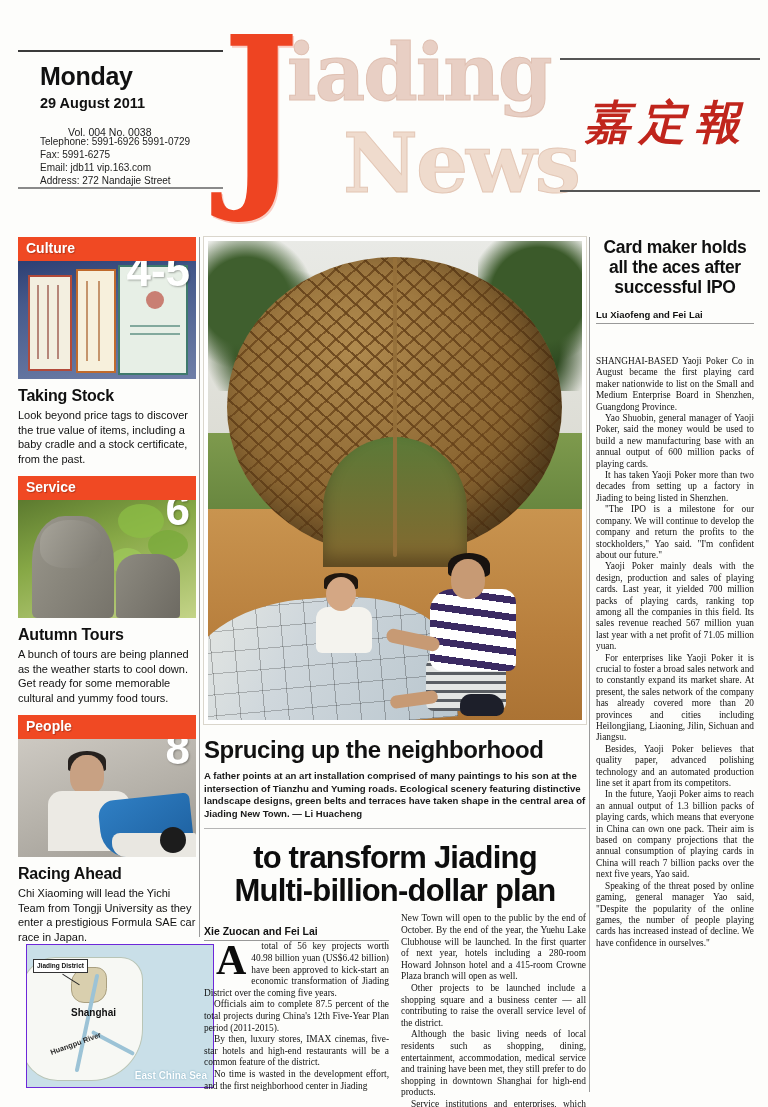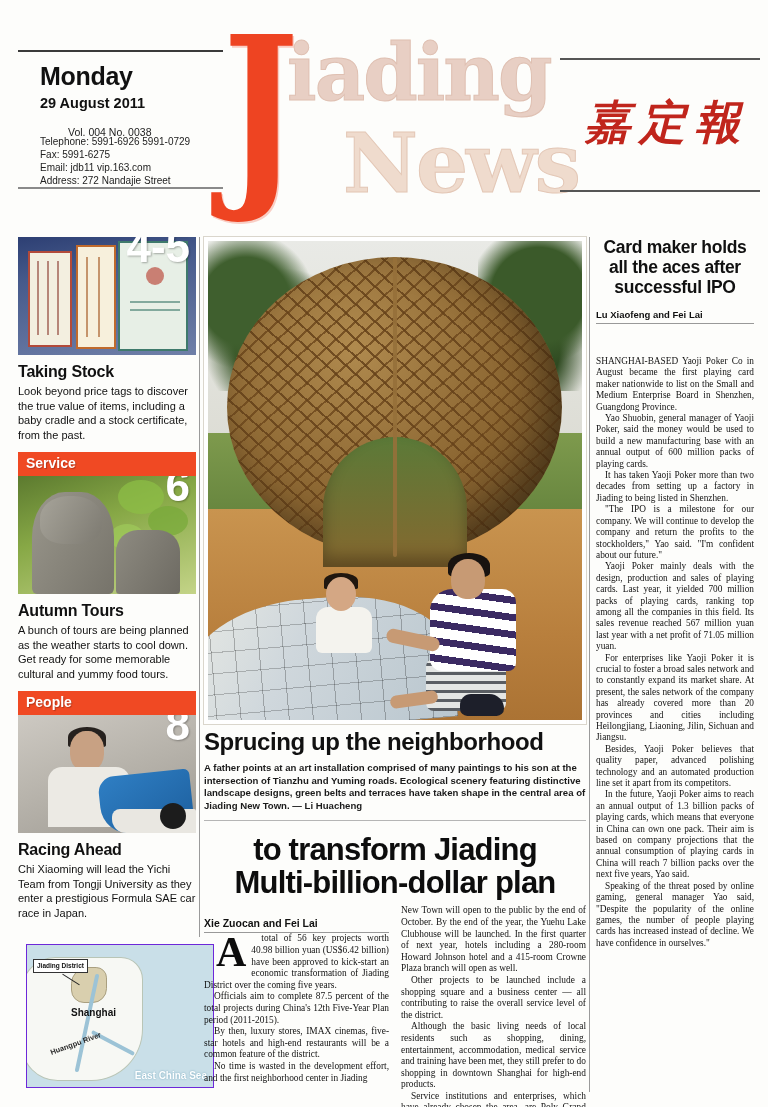--- a/index.html
+++ b/index.html
@@ -340,21 +340,21 @@
                 repeating-linear-gradient(90deg, rgba(40,44,48,.45) 0 3px, rgba(0,0,0,0) 3px 10px);
   }
   .mp-shoe { position:absolute; left:252px; bottom:4px; width:44px; height:22px; border-radius:12px 16px 8px 8px; background:#1d1f2a; }
   .mp-baby-head { position:absolute; left:118px; top:336px; width:30px; height:34px; border-radius:50%; background:#d4a784; }
   .mp-baby-hair { position:absolute; left:116px; top:332px; width:34px; height:16px; border-radius:50% 50% 10% 10%; background:#20170f; }
   .mp-baby-body { position:absolute; left:108px; top:366px; width:56px; height:46px; border-radius:12px 12px 6px 6px; background:#f4f3ee; }
   .mp-arm { position:absolute; background:#c79a74; border-radius:8px; }
 
   .cap-title {
     font-size: 24px; font-weight: bold; color: #111;
-    margin-top: 4px; letter-spacing: -0.4px;
+    margin-top: 12px; letter-spacing: -0.4px;
   }
   .cap-body {
     font-size: 9.6px; font-weight: bold; color: #1a1a1a;
     line-height: 12.6px; margin-top: 6px;
   }
   .cap-rule { height:1px; background:#b5b5b5; margin-top:8px; }
 
   .lead-hl {
     font-size: 31px; font-weight: bold; color: #0d0d0d;
     line-height: 33px; text-align: center;
@@ -437,20 +437,23 @@
     <div class="logo-rule-b"></div>
     <div class="logo-cn">嘉定報</div>
   </div>
 
   <div class="vrule" style="left:199px; top:237px; height:700px;"></div>
   <div class="vrule" style="left:589px; top:237px; height:855px;"></div>
 
   <div class="sidebar">
 
     <div class="promo">
+      <div class="promo-banner">
+        <span class="sect">Culture</span>
+      </div>
       <div class="promo-photo ph-culture">
         <div class="promo-pagenum">4-5</div>
         <div class="cert" style="left:10px; top:14px; width:44px; height:96px;">
           <div class="cert-line" style="left:7px; top:8px; width:2px; height:74px;"></div>
           <div class="cert-line" style="left:17px; top:8px; width:2px; height:74px;"></div>
           <div class="cert-line" style="left:27px; top:8px; width:2px; height:74px;"></div>
         </div>
         <div class="cert" style="left:58px; top:8px; width:40px; height:104px; border-color:#c06a2c; background:#f7f0dc;">
           <div class="cert-line" style="left:8px; top:10px; width:2px; height:80px; background:#a4571f;"></div>
           <div class="cert-line" style="left:20px; top:10px; width:2px; height:80px; background:#a4571f;"></div>

